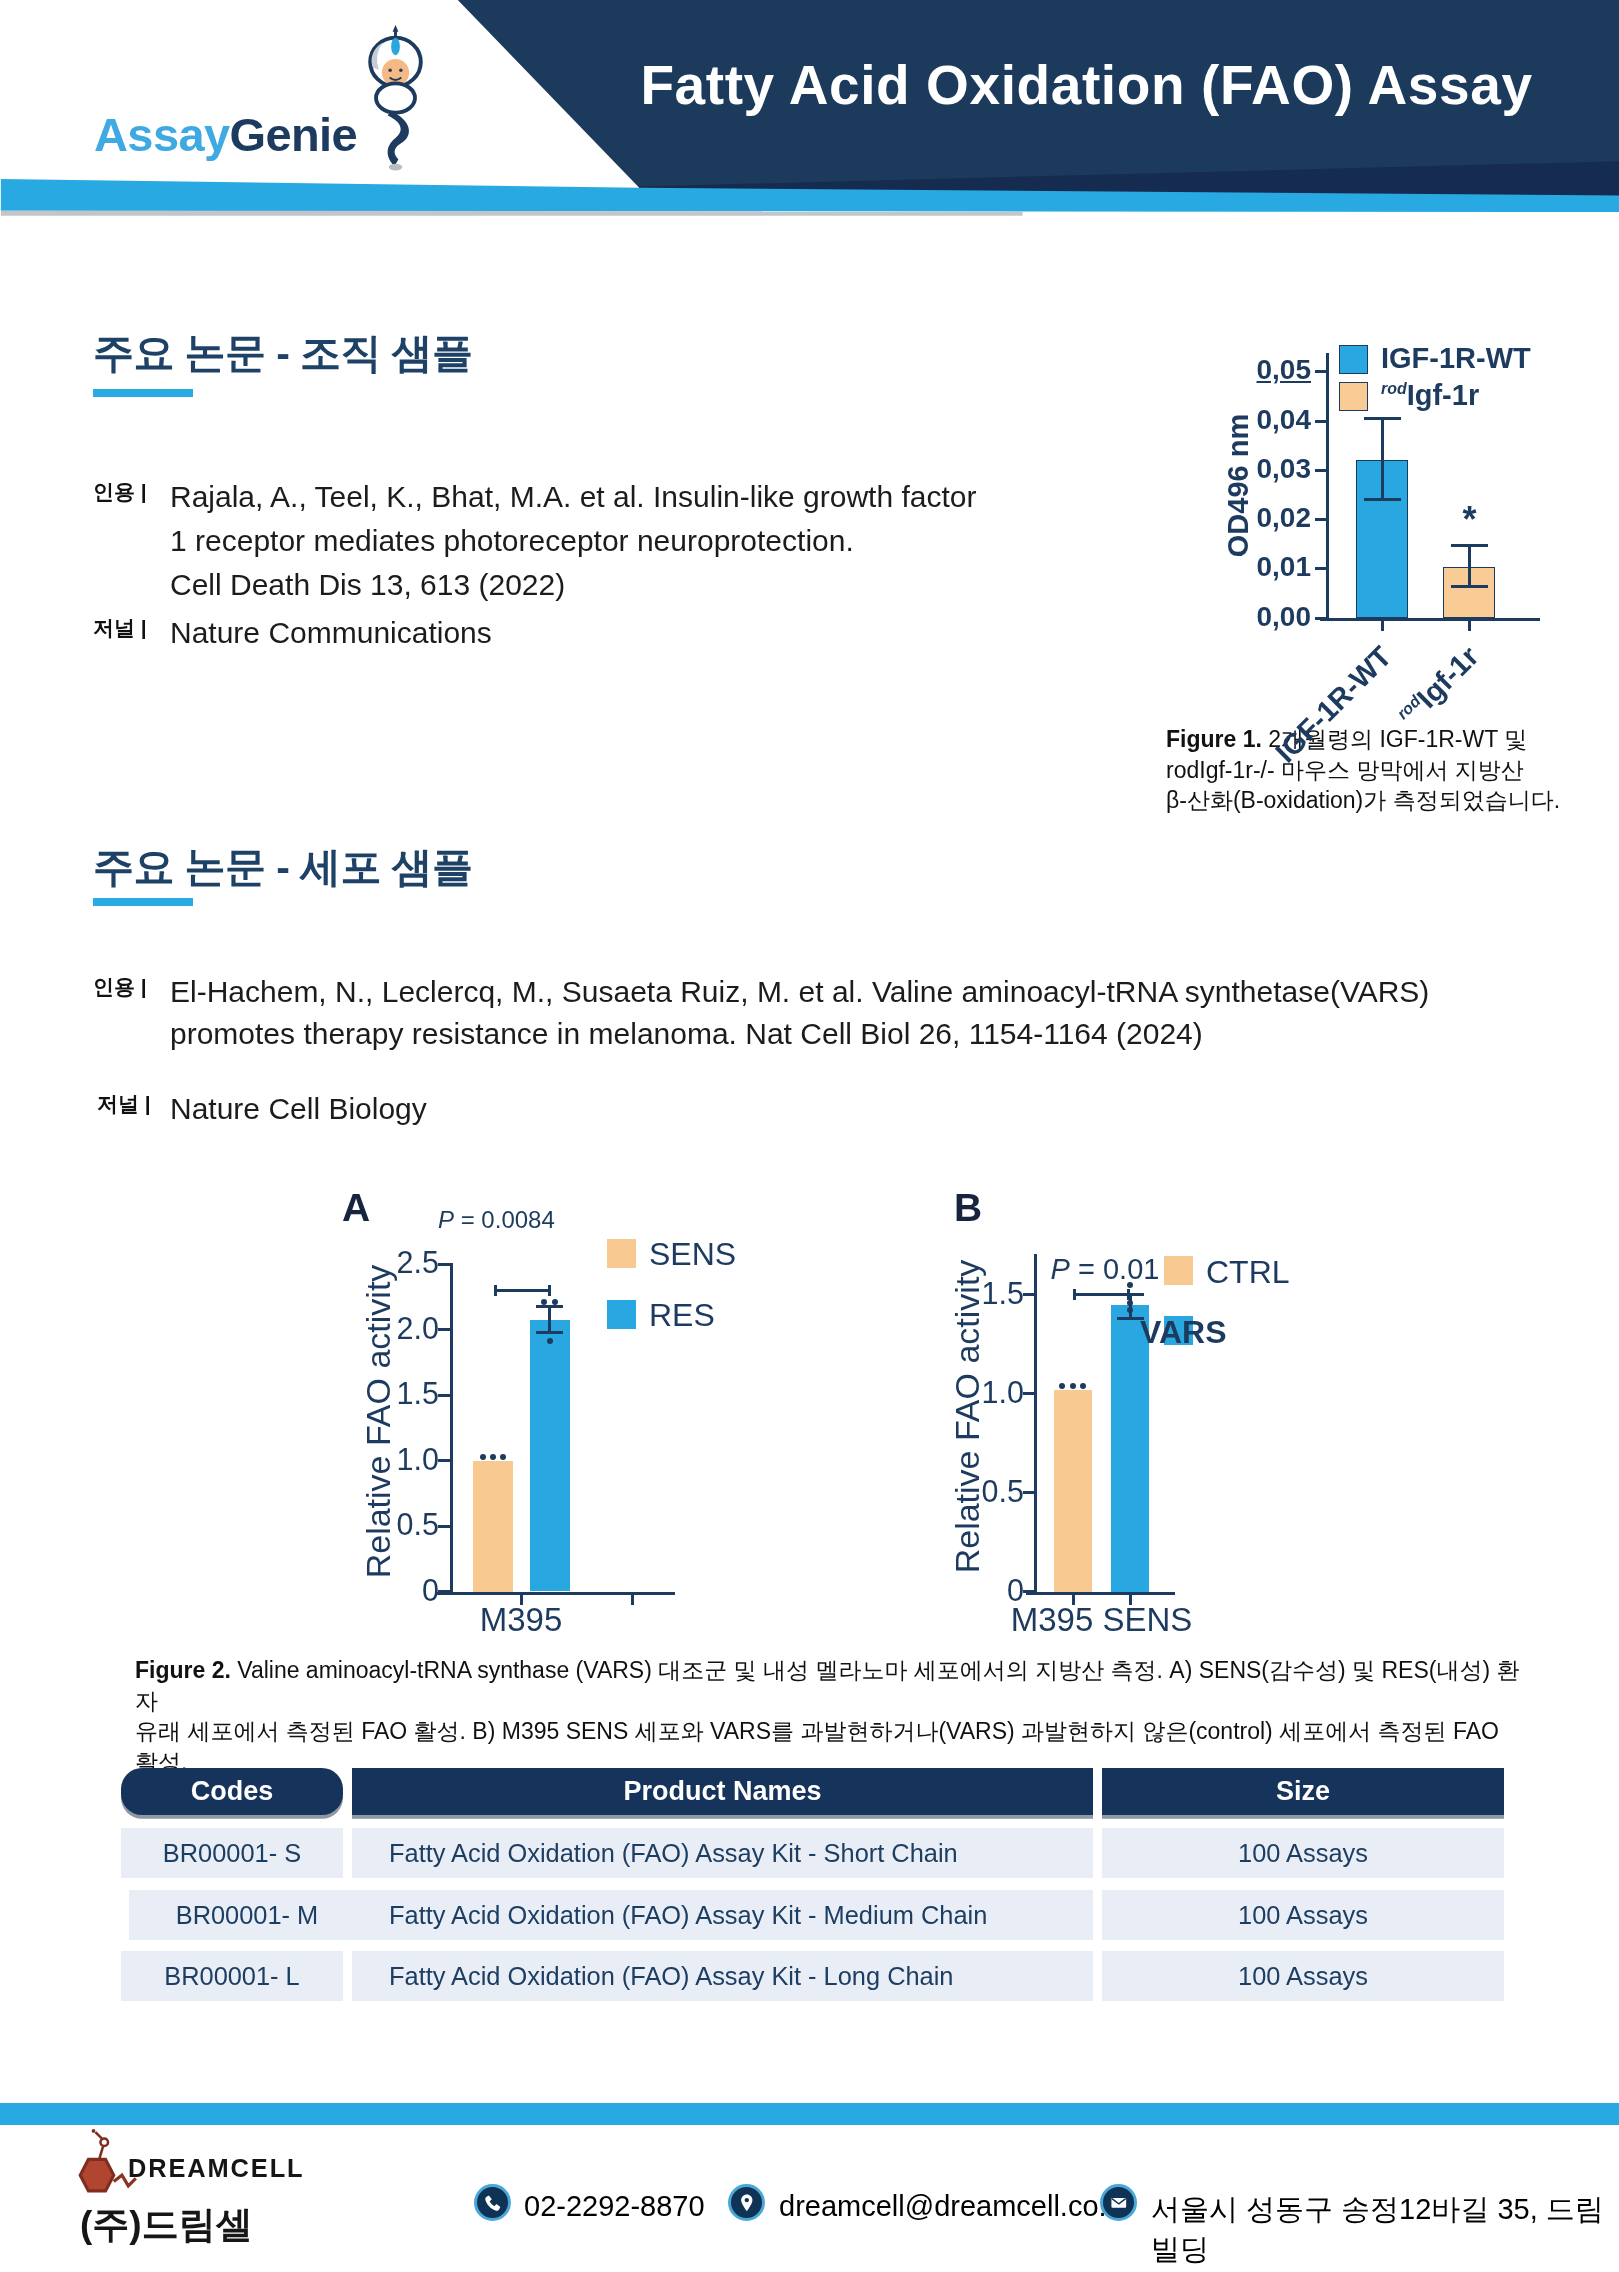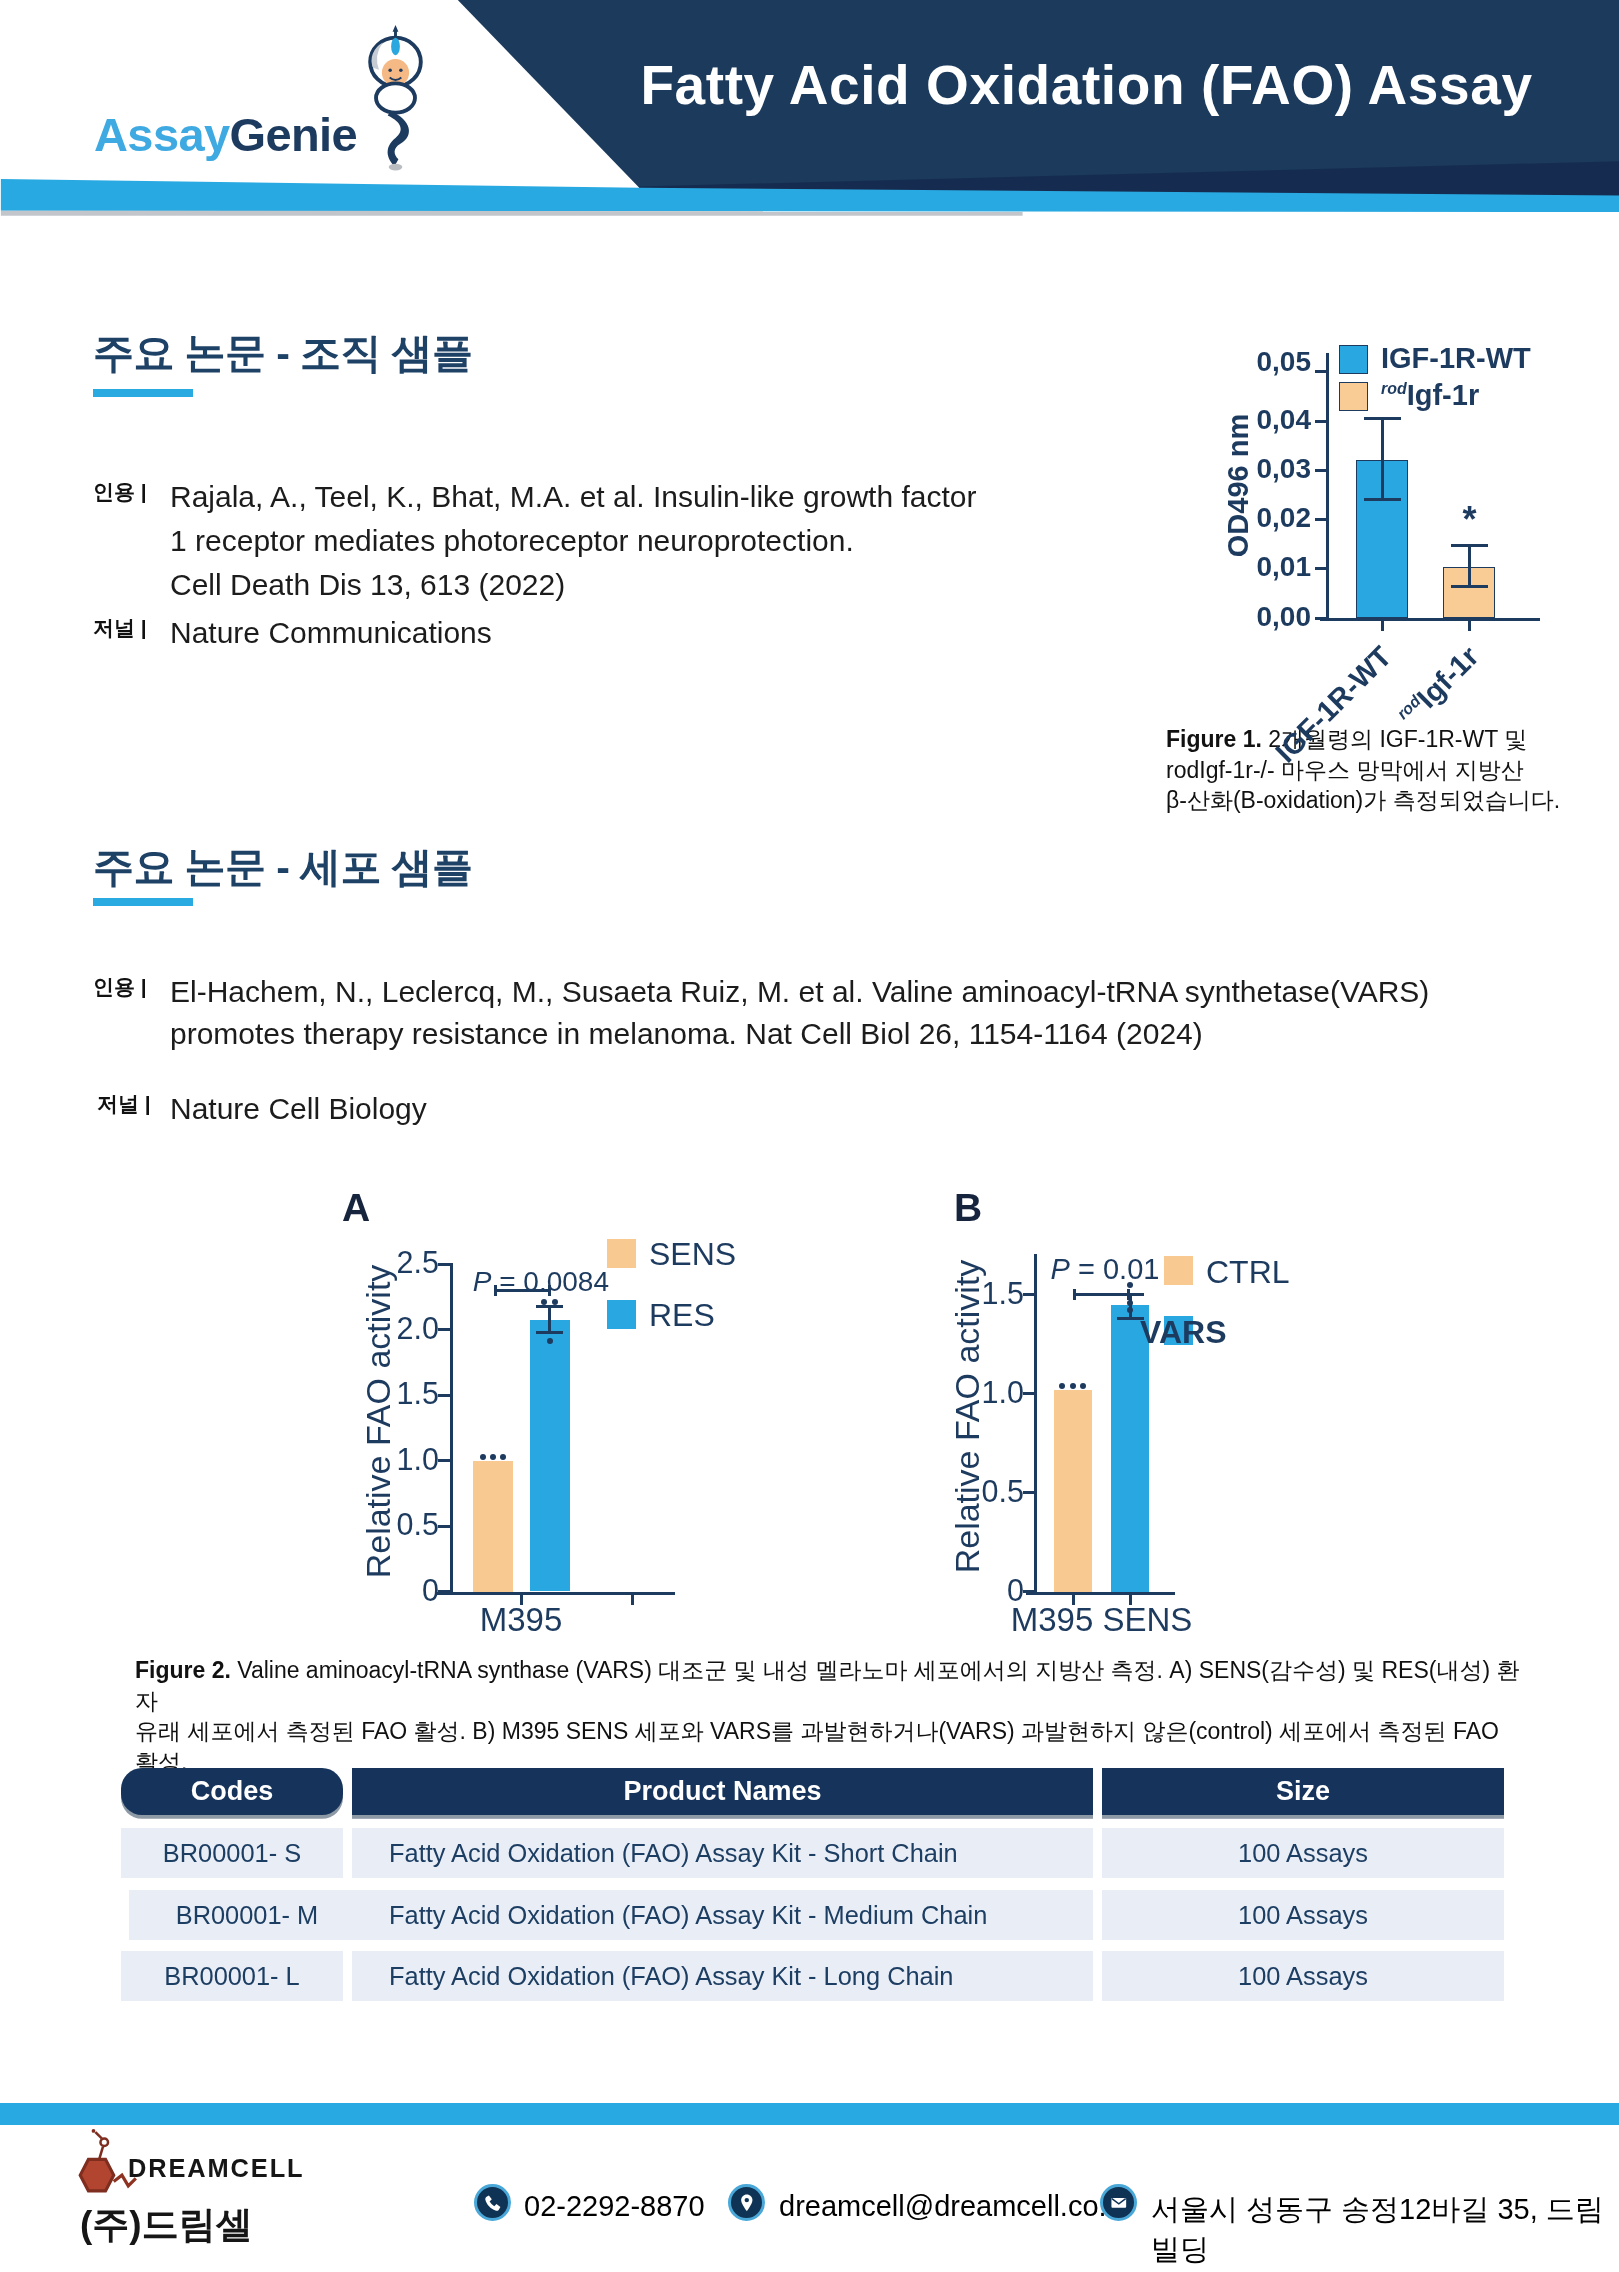--- a/index.html
+++ b/index.html
@@ -183,21 +183,21 @@
     <div class="ctext" style="left: 1184px; top: 601px; width: 127px; font-size: 28px; text-align: right; font-weight: 700;">0,00</div>
     <div class="cline" style="left: 1315px; top: 567px; width: 12.7px; height: 3.2px;"></div>
     <div class="ctext" style="left: 1184px; top: 551px; width: 127px; font-size: 28px; text-align: right; font-weight: 700;">0,01</div>
     <div class="cline" style="left: 1315px; top: 518px; width: 12.7px; height: 3.2px;"></div>
     <div class="ctext" style="left: 1184px; top: 502px; width: 127px; font-size: 28px; text-align: right; font-weight: 700;">0,02</div>
     <div class="cline" style="left: 1315px; top: 469px; width: 12.7px; height: 3.2px;"></div>
     <div class="ctext" style="left: 1184px; top: 453px; width: 127px; font-size: 28px; text-align: right; font-weight: 700;">0,03</div>
     <div class="cline" style="left: 1315px; top: 420px; width: 12.7px; height: 3.2px;"></div>
     <div class="ctext" style="left: 1184px; top: 404px; width: 127px; font-size: 28px; text-align: right; font-weight: 700;">0,04</div>
     <div class="cline" style="left: 1315px; top: 370px; width: 12.7px; height: 3.2px;"></div>
-    <div class="ctext" style="left: 1184px; top: 346px; width: 127px; font-size: 28px; text-align: right; font-weight: 700;">0,05</div>
+    <div class="ctext" style="left: 1184px; top: 354px; width: 127px; font-size: 28px; text-align: right; font-weight: 700; text-decoration: underline;">0,05</div>
     <div class="cbar" style="left: 1356px; top: 460px; width: 52px; height: 158px; background: rgb(41, 167, 224); border: 1.9px solid rgb(29, 58, 95); box-sizing: border-box;"></div>
     <div class="cline" style="left: 1381px; top: 418px; width: 3.2px; height: 81px;"></div>
     <div class="cline" style="left: 1364px; top: 417px; width: 37px; height: 3.2px;"></div>
     <div class="cline" style="left: 1364px; top: 498px; width: 37px; height: 3.2px;"></div>
     <div class="cline" style="left: 1381px; top: 621px; width: 3.2px; height: 10.2px;"></div>
     <div class="ctext rot-x-label" style="left: 1184px; top: 640px; width: 191px;">IGF-1R-WT</div>
     <div class="cbar" style="left: 1443px; top: 567px; width: 52px; height: 51px; background: rgb(250, 204, 149); border: 1.9px solid rgb(29, 58, 95); box-sizing: border-box;"></div>
     <div class="cline" style="left: 1468px; top: 545px; width: 3.2px; height: 41px;"></div>
     <div class="cline" style="left: 1451px; top: 544px; width: 37px; height: 3.2px;"></div>
     <div class="cline" style="left: 1451px; top: 585px; width: 37px; height: 3.2px;"></div>
@@ -235,21 +235,21 @@
     <div class="cdot" style="left: 541px; top: 1299px;"></div>
     <div class="cdot" style="left: 552px; top: 1299px;"></div>
     <div class="cdot" style="left: 547px; top: 1338px;"></div>
     <div class="cline" style="left: 631px; top: 1595px; width: 3.2px; height: 10.2px;"></div>
     <div class="ctext" style="left: 445px; top: 1601px; width: 152px; font-size: 33px; text-align: center; font-weight: 500;">M395</div>
     <div class="ctext" style="left: 188px; top: 1402px; width: 381px; font-size: 34px; text-align: center; font-weight: 500; transform: rotate(-90deg);">Relative FAO activity</div>
     <div class="cbar" style="left: 607px; top: 1239px; width: 29px; height: 29px; background: rgb(249, 201, 146);"></div>
     <div class="ctext" style="left: 649px; top: 1236px; width: 203px; font-size: 32px; font-weight: 500;">SENS</div>
     <div class="cbar" style="left: 607px; top: 1300px; width: 29px; height: 29px; background: rgb(41, 167, 224);"></div>
     <div class="ctext" style="left: 649px; top: 1297px; width: 203px; font-size: 32px; font-weight: 500;">RES</div>
-    <div class="ctext" style="left: 438px; top: 1266px; width: 171px; text-align: right; font-size: 28px; font-weight: 500;"><span class="p-italic">P</span> = 0.0084</div>
+    <div class="ctext" style="left: 438px; top: 1206px; width: 171px; text-align: left; font-size: 24px; font-weight: 500;"><span class="p-italic">P</span> = 0.0084</div>
     <div class="cline" style="left: 494px; top: 1289px; width: 56px; height: 2.5px;"></div>
     <div class="cline" style="left: 494px; top: 1285px; width: 2.5px; height: 11.4px;"></div>
     <div class="cline" style="left: 548px; top: 1285px; width: 2.5px; height: 11.4px;"></div>
     <div class="cline" style="left: 1034px; top: 1254px; width: 3.2px; height: 340px;"></div>
     <div class="cline" style="left: 1026px; top: 1592px; width: 149px; height: 3.2px;"></div>
     <div class="cline" style="left: 1023px; top: 1590px; width: 12.7px; height: 3.2px;"></div>
     <div class="ctext" style="left: 897px; top: 1573px; width: 127px; font-size: 30.5px; text-align: right; font-weight: 500;">0</div>
     <div class="cline" style="left: 1023px; top: 1491px; width: 12.7px; height: 3.2px;"></div>
     <div class="ctext" style="left: 897px; top: 1474px; width: 127px; font-size: 30.5px; text-align: right; font-weight: 500;">0.5</div>
     <div class="cline" style="left: 1023px; top: 1392px; width: 12.7px; height: 3.2px;"></div>

